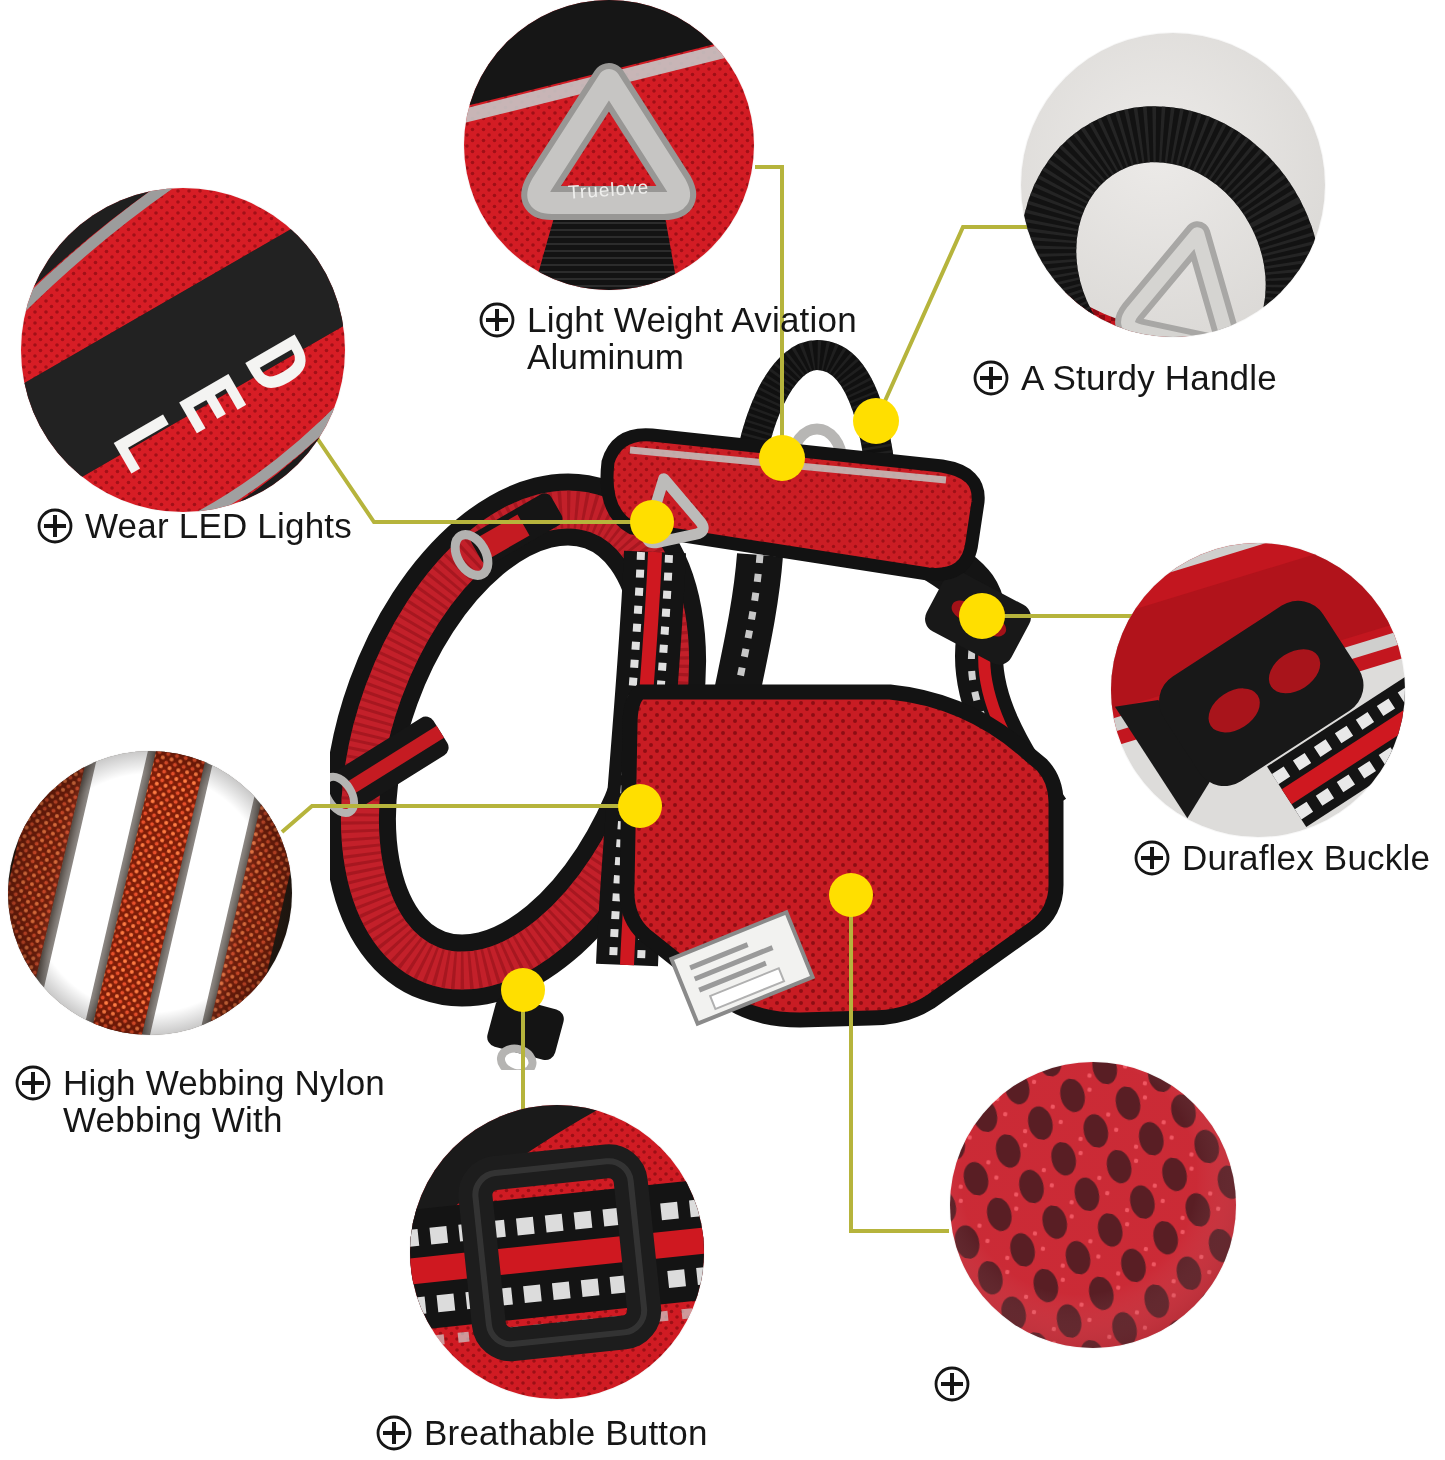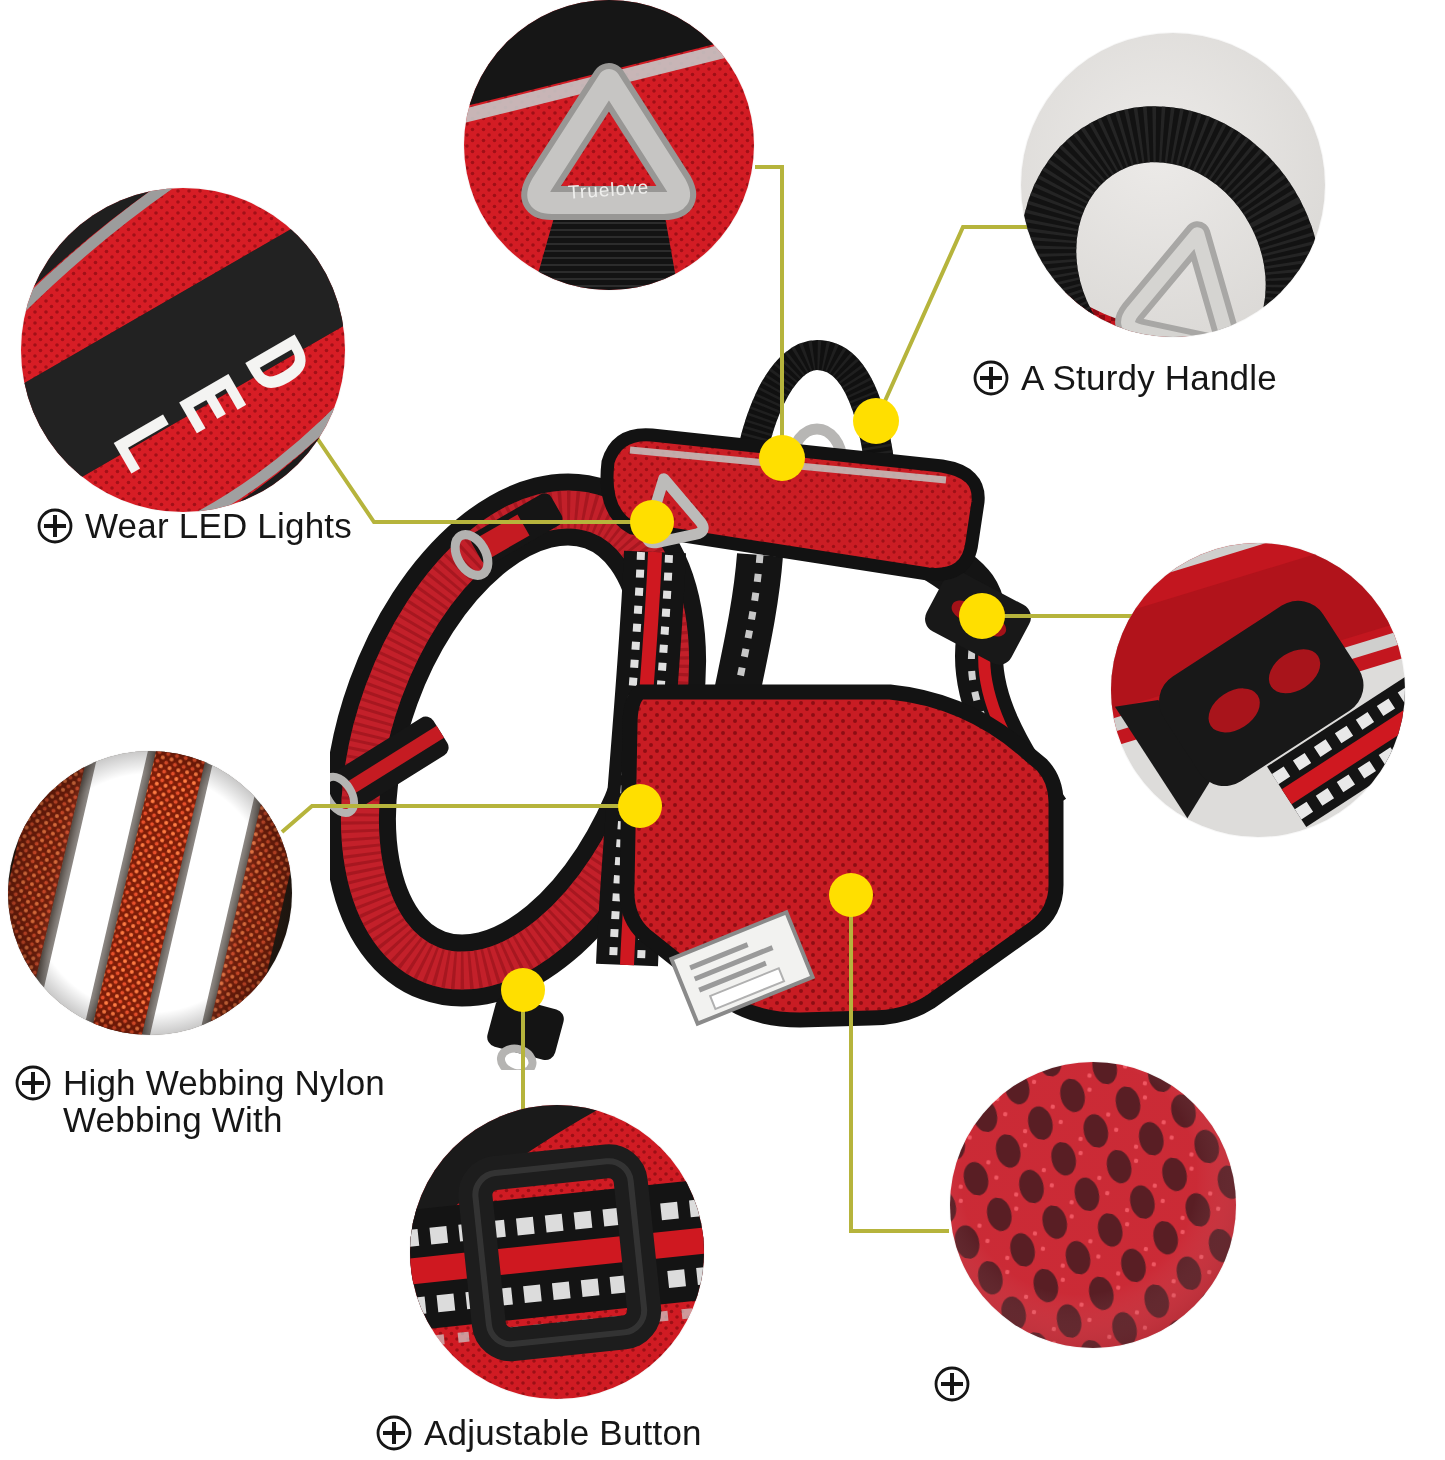--- a/index.html
+++ b/index.html
@@ -285,20 +285,30 @@
         <radialGradient id="c7vig" cx="45%" cy="40%" r="75%">
           <stop offset="55%" stop-color="#fff" stop-opacity="0.10"></stop>
             <stop offset="100%" stop-color="#60060e" stop-opacity="0.45"></stop>
         </radialGradient>
       </defs>
       <rect width="286" height="286" fill="url(#c7mesh)"></rect>
       <rect width="286" height="286" fill="url(#c7vig)"></rect>
     </svg>
   </div>
 
+  <div class="callout-label" style="left:478px;top:301px">
+    <svg class="plus" viewBox="0 0 38 38">
+        <circle cx="19" cy="19" r="16"></circle>
+        <path d="M19 8v22M8 19h22"></path>
+      </svg>
+    <div class="lines">
+      <div>Light Weight Aviation</div>
+      <div>Aluminum</div>
+    </div>
+  </div>
 
   <div class="callout-label" style="left:972px;top:359px">
     <svg class="plus" viewBox="0 0 38 38">
         <circle cx="19" cy="19" r="16"></circle>
         <path d="M19 8v22M8 19h22"></path>
       </svg>
     <div class="lines">
         <div>A Sturdy Handle</div>
       </div>
   </div>
@@ -306,39 +316,48 @@
   <div class="callout-label" style="left:36px;top:507px">
     <svg class="plus" viewBox="0 0 38 38">
         <circle cx="19" cy="19" r="16"></circle>
         <path d="M19 8v22M8 19h22"></path>
       </svg>
     <div class="lines">
         <div>Wear LED Lights</div>
       </div>
   </div>
 
+  <div class="callout-label" style="left:1133px;top:839px">
+    <svg class="plus" viewBox="0 0 38 38">
+        <circle cx="19" cy="19" r="16"></circle>
+        <path d="M19 8v22M8 19h22"></path>
+      </svg>
+    <div class="lines">
+        <div>Duraflex Buckle</div>
+      </div>
+  </div>
 
   <div class="callout-label" style="left:14px;top:1064px">
     <svg class="plus" viewBox="0 0 38 38">
         <circle cx="19" cy="19" r="16"></circle>
         <path d="M19 8v22M8 19h22"></path>
       </svg>
     <div class="lines">
       <div>High Webbing Nylon</div>
       <div>Webbing With</div>
     </div>
   </div>
 
   <div class="callout-label" style="left:375px;top:1414px">
     <svg class="plus" viewBox="0 0 38 38">
         <circle cx="19" cy="19" r="16"></circle>
         <path d="M19 8v22M8 19h22"></path>
       </svg>
     <div class="lines">
-        <div>Adjustable Button</div>
+        <div>Breathable Button</div>
       </div>
   </div>
 
   <div class="callout-label" style="left:933px;top:1365px">
     <svg class="plus" viewBox="0 0 38 38">
         <circle cx="19" cy="19" r="16"></circle>
         <path d="M19 8v22M8 19h22"></path>
       </svg>
   </div>
 

